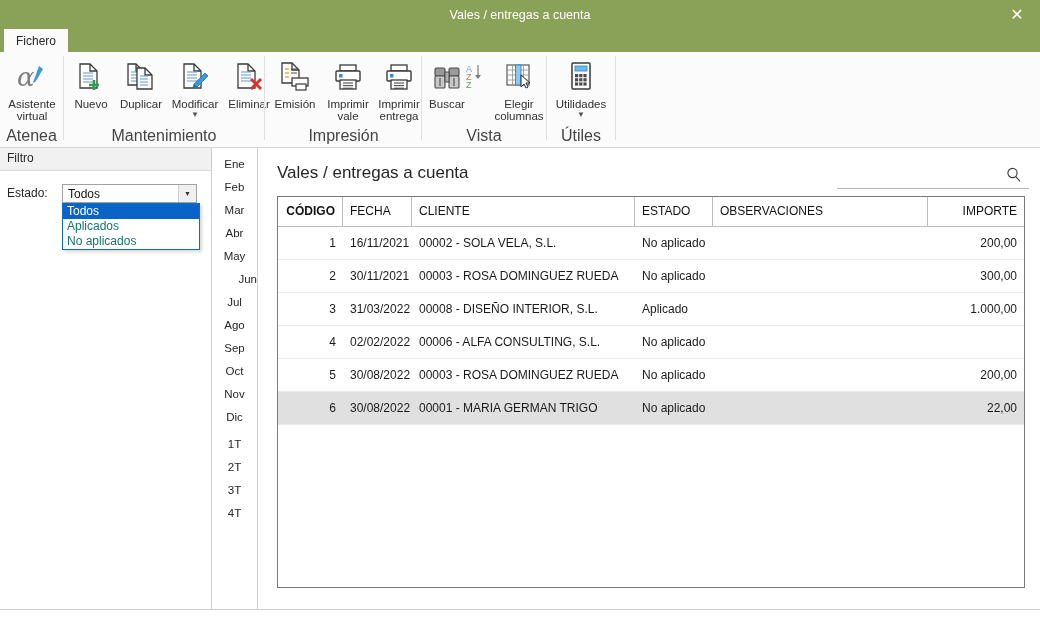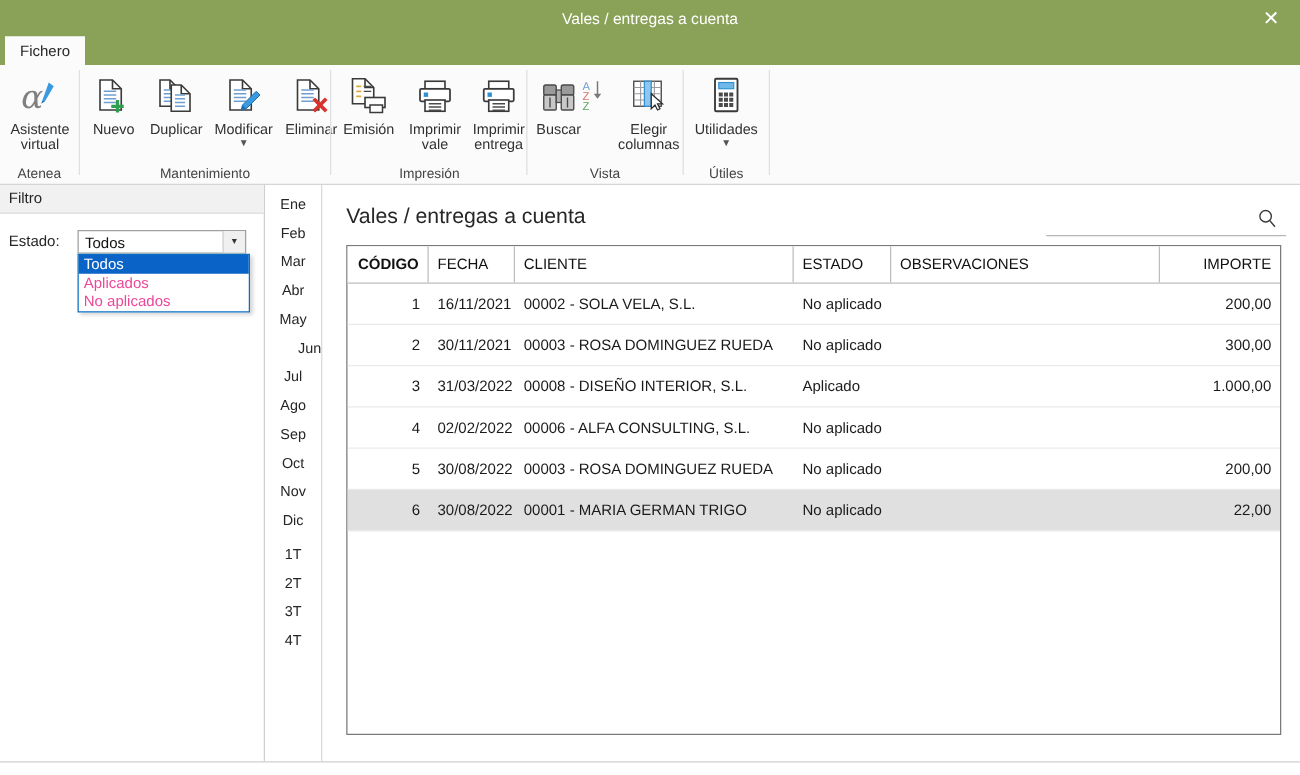--- a/index.html
+++ b/index.html
@@ -83,21 +83,21 @@
     position: absolute;
     top: 0;
     height: 95px;
   }
   .rgroup-label {
     position: absolute;
     bottom: 2px;
     left: 0;
     width: 100%;
     text-align: center;
-    font-size: 11px;
+    font-size: 16px;
     color: #444;
   }
   .rgroup-sep {
     position: absolute;
     top: 4px;
     width: 1px;
     height: 84px;
     background: #e0e0e0;
   }
   .rbtn {
@@ -198,21 +198,21 @@
     border: 1px solid #0a6fc2;
     box-sizing: border-box;
     box-shadow: 2px 2px 3px rgba(0,0,0,0.16);
     z-index: 40;
   }
   .combo-item {
     height: 15px;
     line-height: 15px;
     padding-left: 4px;
     font-size: 12px;
-    color: #ec4899;
+    color: #0f766e;
     cursor: pointer;
     white-space: nowrap;
   }
   .combo-item.selected {
     background: #0a64c8;
     color: #ffffff;
   }
 
   
   .month-panel {

